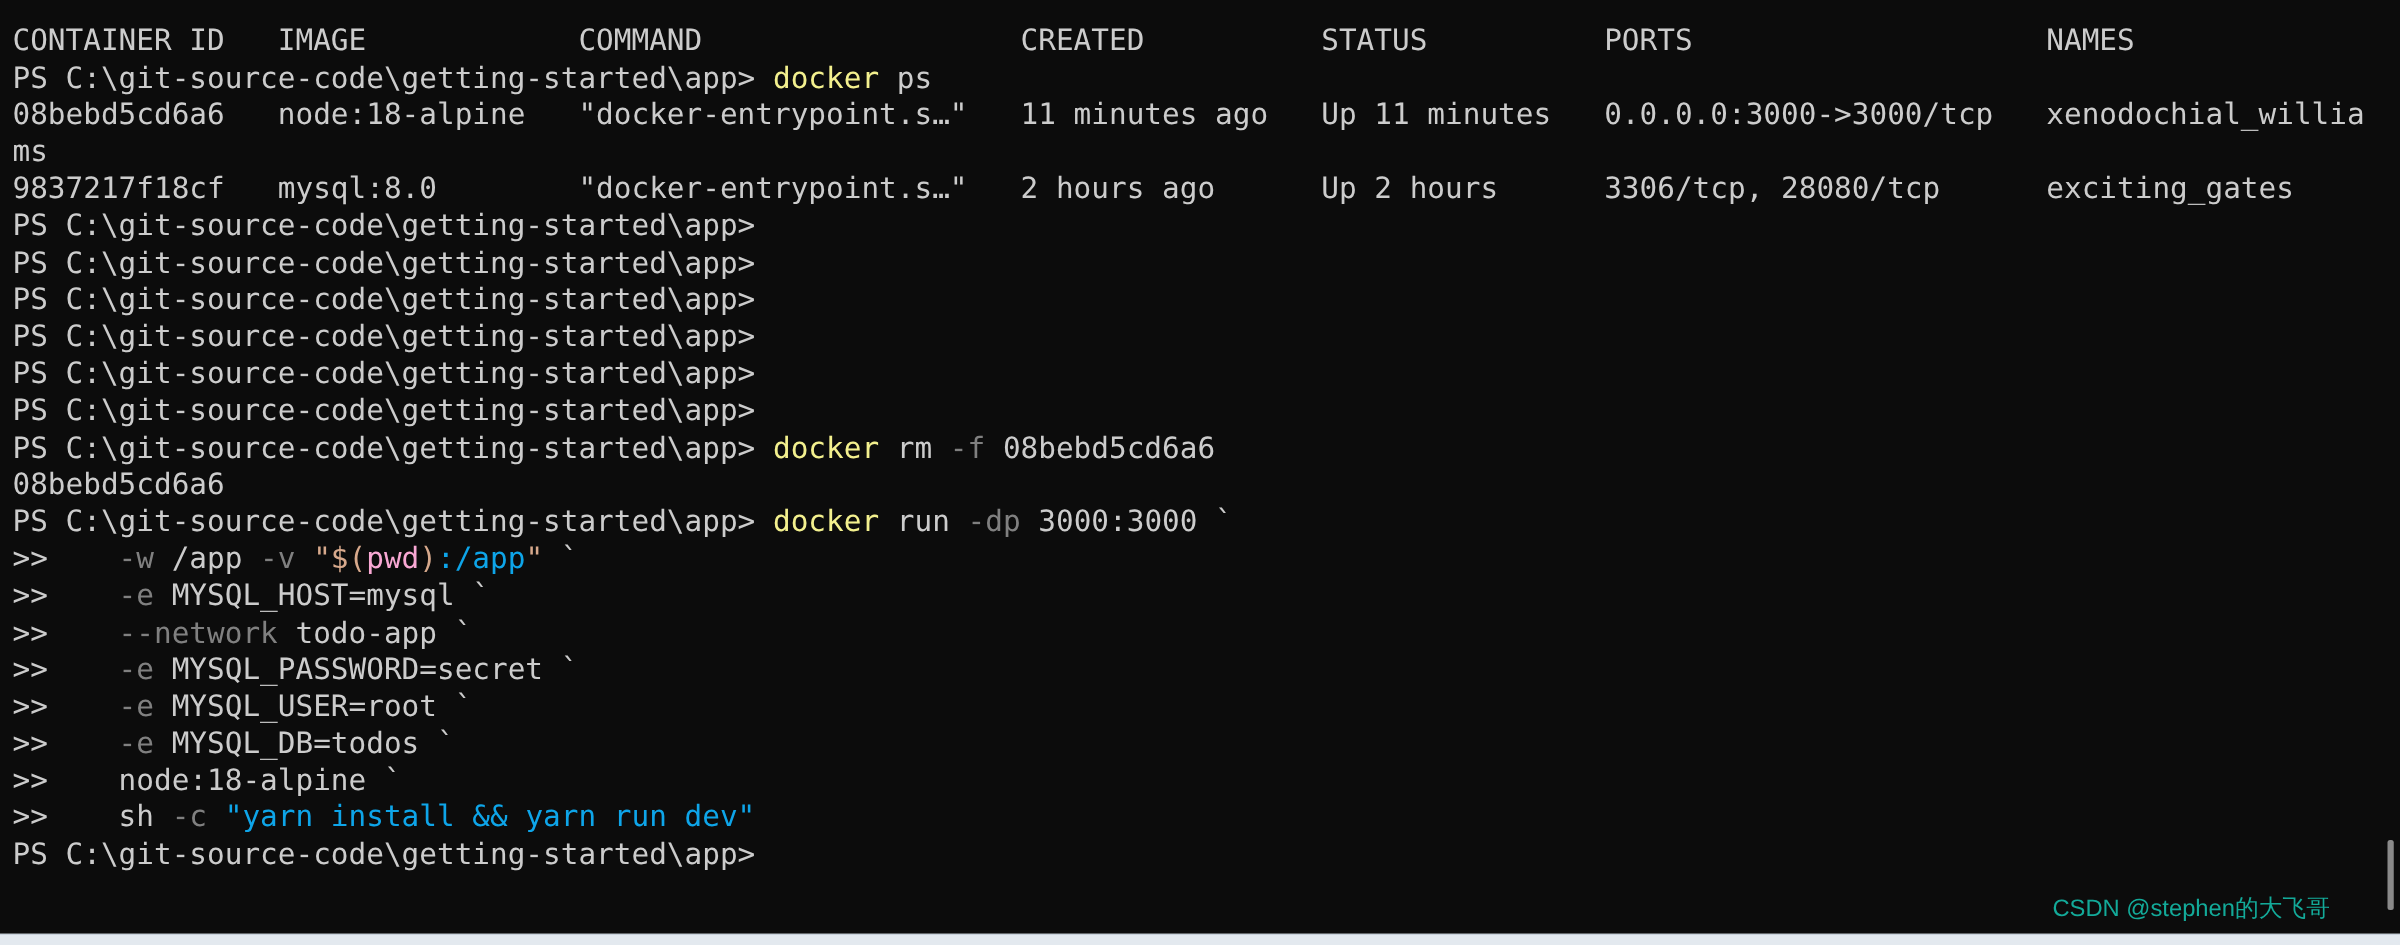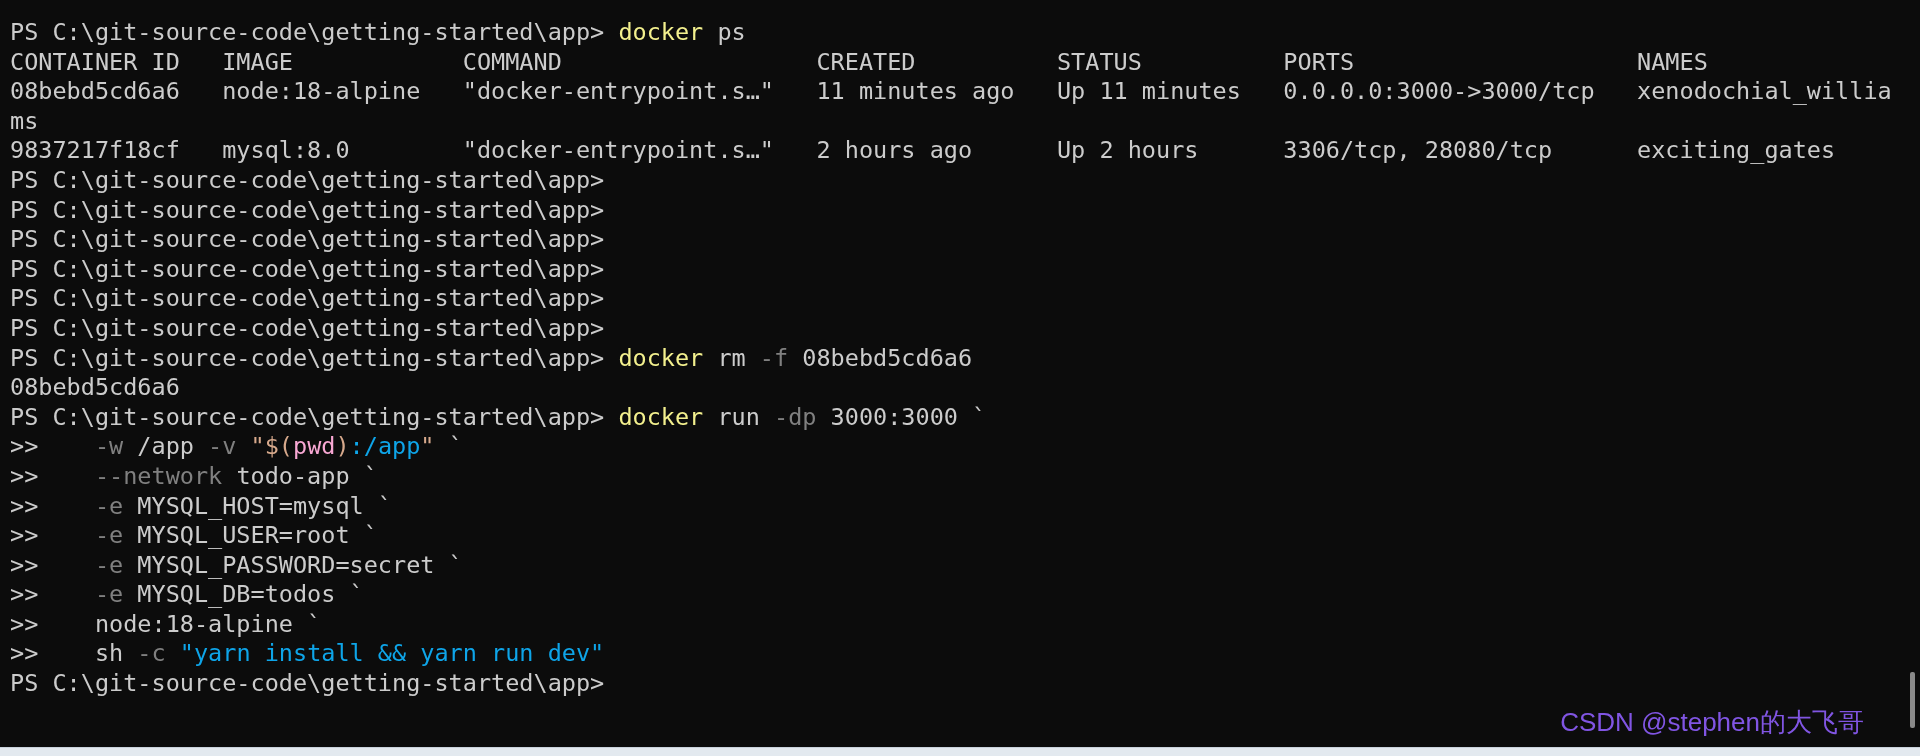--- a/index.html
+++ b/index.html
@@ -61,22 +61,22 @@
     background: #8a8a8a;
     border-radius: 2px;
   }
 
   
   #watermark {
     position: absolute;
     right: 56px;
     bottom: 16px;
     font-family: "Liberation Sans", "DejaVu Sans", sans-serif;
-    font-size: 26px;
-    color: #8b5cf6;
+    font-size: 19px;
+    color: #14b8a6;
     opacity: 0.92;
     white-space: pre;
   }
 
   
   #bottom-strip {
     position: absolute;
     left: 0;
     bottom: 0;
     width: 1920px;
@@ -84,39 +84,39 @@
     background: #e3e9ef;
     border-top: 1px solid #c9d2dc;
   }
 </style>
 </head>
 <body>
 
 <div id="terminal">
 
   <div id="output">
+      <div class="line"><span class="c-default">CONTAINER ID   IMAGE            COMMAND                  CREATED          STATUS          PORTS                    NAMES</span></div>
       <div class="line"><span class="c-default">PS C:\git-source-code\getting-started\app&gt; </span><span class="c-command">docker</span><span class="c-default"> ps</span></div>
-      <div class="line"><span class="c-default">CONTAINER ID   IMAGE            COMMAND                  CREATED          STATUS          PORTS                    NAMES</span></div>
       <div class="line"><span class="c-default">08bebd5cd6a6   node:18-alpine   "docker-entrypoint.s…"   11 minutes ago   Up 11 minutes   0.0.0.0:3000-&gt;3000/tcp   xenodochial_willia</span></div>
       <div class="line"><span class="c-default">ms</span></div>
       <div class="line"><span class="c-default">9837217f18cf   mysql:8.0        "docker-entrypoint.s…"   2 hours ago      Up 2 hours      3306/tcp, 28080/tcp      exciting_gates</span></div>
       <div class="line"><span class="c-default">PS C:\git-source-code\getting-started\app&gt;</span></div>
       <div class="line"><span class="c-default">PS C:\git-source-code\getting-started\app&gt;</span></div>
       <div class="line"><span class="c-default">PS C:\git-source-code\getting-started\app&gt;</span></div>
       <div class="line"><span class="c-default">PS C:\git-source-code\getting-started\app&gt;</span></div>
       <div class="line"><span class="c-default">PS C:\git-source-code\getting-started\app&gt;</span></div>
       <div class="line"><span class="c-default">PS C:\git-source-code\getting-started\app&gt;</span></div>
       <div class="line"><span class="c-default">PS C:\git-source-code\getting-started\app&gt; </span><span class="c-command">docker</span><span class="c-default"> rm </span><span class="c-param">-f</span><span class="c-default"> 08bebd5cd6a6</span></div>
       <div class="line"><span class="c-default">08bebd5cd6a6</span></div>
       <div class="line"><span class="c-default">PS C:\git-source-code\getting-started\app&gt; </span><span class="c-command">docker</span><span class="c-default"> run </span><span class="c-param">-dp</span><span class="c-default"> 3000:3000 `</span></div>
       <div class="line"><span class="c-continue">&gt;&gt;    </span><span class="c-param">-w</span><span class="c-default"> /app </span><span class="c-param">-v</span><span class="c-default"> </span><span class="c-operator">"$(</span><span class="c-var">pwd</span><span class="c-operator">)</span><span class="c-string">:/app</span><span class="c-operator">"</span><span class="c-default"> `</span></div>
+      <div class="line"><span class="c-continue">&gt;&gt;    </span><span class="c-param">-e</span><span class="c-default"> MYSQL_HOST=mysql `</span></div>
       <div class="line"><span class="c-continue">&gt;&gt;    </span><span class="c-param">--network</span><span class="c-default"> todo-app `</span></div>
-      <div class="line"><span class="c-continue">&gt;&gt;    </span><span class="c-param">-e</span><span class="c-default"> MYSQL_HOST=mysql `</span></div>
+      <div class="line"><span class="c-continue">&gt;&gt;    </span><span class="c-param">-e</span><span class="c-default"> MYSQL_PASSWORD=secret `</span></div>
       <div class="line"><span class="c-continue">&gt;&gt;    </span><span class="c-param">-e</span><span class="c-default"> MYSQL_USER=root `</span></div>
-      <div class="line"><span class="c-continue">&gt;&gt;    </span><span class="c-param">-e</span><span class="c-default"> MYSQL_PASSWORD=secret `</span></div>
       <div class="line"><span class="c-continue">&gt;&gt;    </span><span class="c-param">-e</span><span class="c-default"> MYSQL_DB=todos `</span></div>
       <div class="line"><span class="c-default">&gt;&gt;    node:18-alpine `</span></div>
       <div class="line"><span class="c-default">&gt;&gt;    sh </span><span class="c-param">-c</span><span class="c-default"> </span><span class="c-string">"yarn install &amp;&amp; yarn run dev"</span></div>
       <div class="line"><span class="c-default">PS C:\git-source-code\getting-started\app&gt;</span></div>
     </div>
 
   <div id="scrollbar-track">
     <div id="scrollbar-thumb"></div>
   </div>
 

